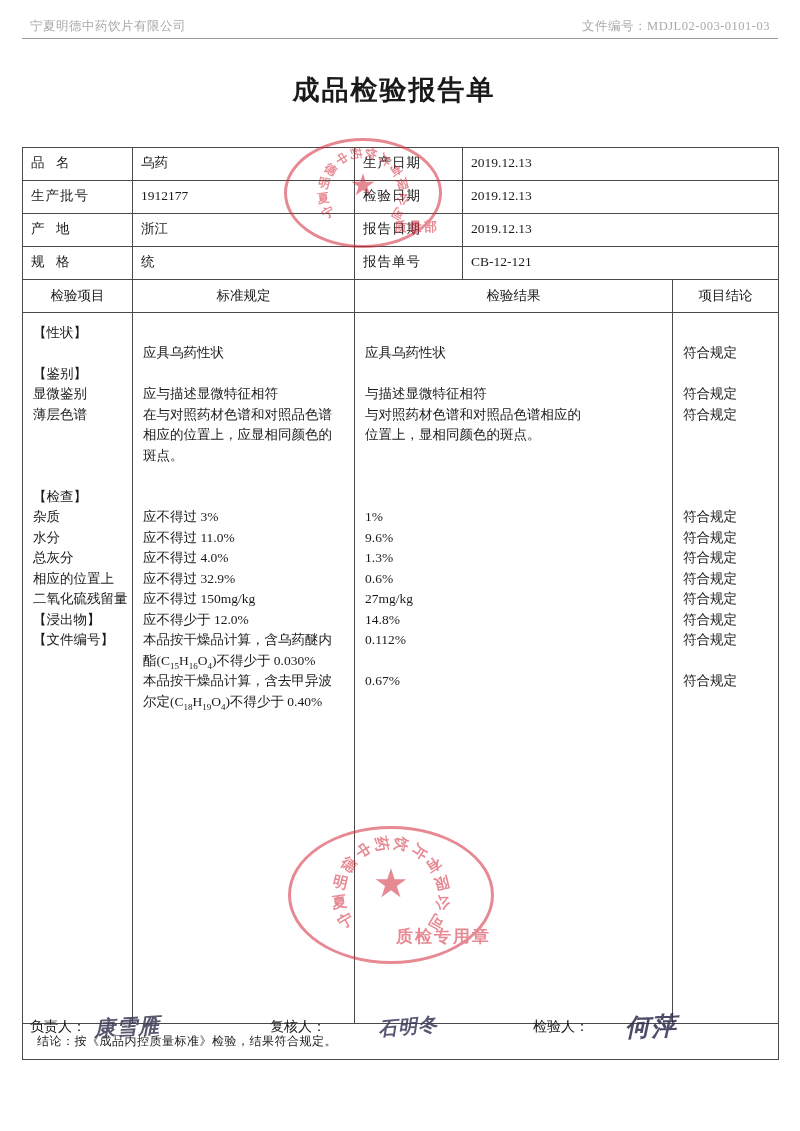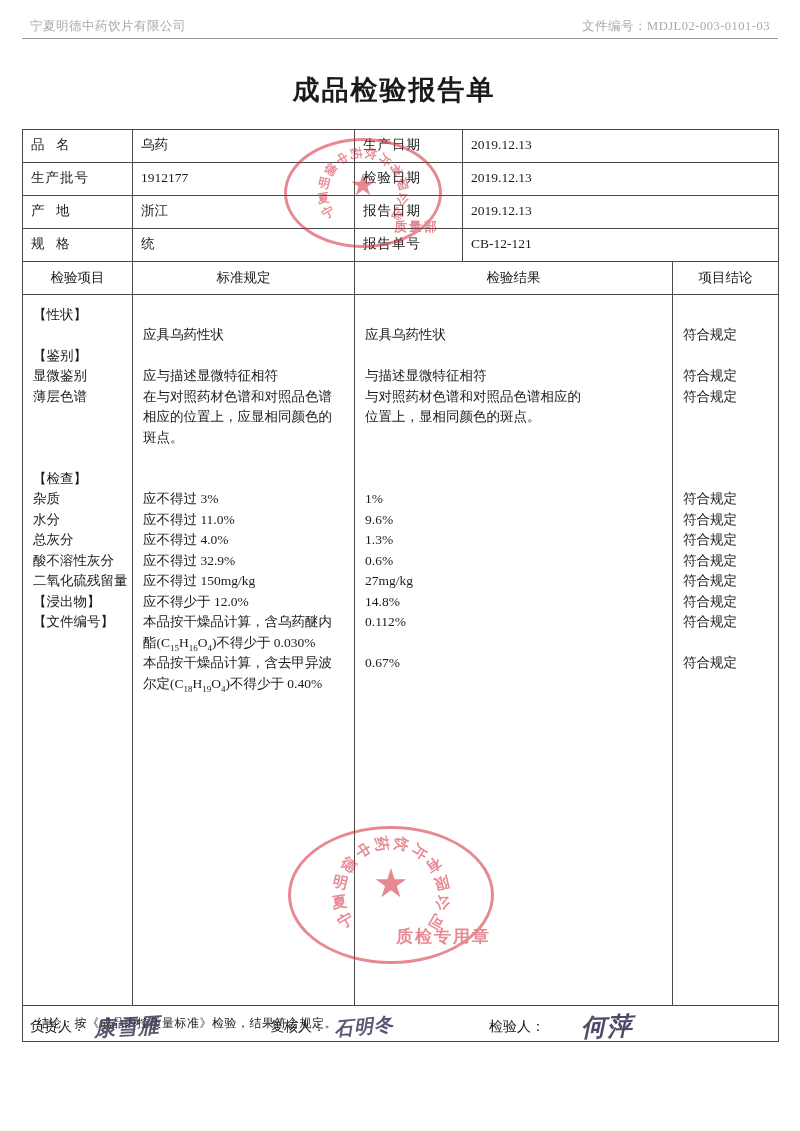--- a/index.html
+++ b/index.html
@@ -56,21 +56,21 @@
     text-align: center;
     font-size: 27px;
     font-weight: bold;
     letter-spacing: 2px;
     font-family: "DejaVu Serif", "Liberation Serif", serif;
   }
 
   
   .main-table {
     position: absolute;
-    top: 129px;
+    top: 147px;
     left: 22px;
     width: 756px;
     border-collapse: collapse;
     table-layout: fixed;
     font-size: 13.5px;
   }
   .main-table td {
     border: 1px solid #4a4a4a;
     padding: 5px 8px;
     vertical-align: top;
@@ -131,21 +131,21 @@
     font-weight: bold;
     transform: rotate(-3deg);
     margin-left: 8px;
     letter-spacing: 1px;
     opacity: 0.85;
   }
   .sig-name.b { font-size: 19px; transform: rotate(-5deg); color:#3c3c5e; }
   .sig-name.c { font-size: 25px; transform: rotate(-2deg); color:#2d2d50; }
 
   .sig-1 { margin-left: 8px; }
-  .sig-2 { margin-left: 110px; }
+  .sig-2 { margin-left: 110px; gap: 44px; }
   .sig-3 { margin-left: 95px; gap: 28px; }
 
   
   .stamp {
     position: absolute;
     border: 3px solid #d4293a;
     border-radius: 50%;
     color: #d4293a;
     opacity: 0.55;
     pointer-events: none;
@@ -263,21 +263,21 @@
               <div class="line">【鉴别】</div>
               <div class="line">显微鉴别</div>
               <div class="line">薄层色谱</div>
               <div class="gap"></div>
               <div class="gap"></div>
               <div class="gap"></div>
               <div class="line">【检查】</div>
               <div class="line">杂质</div>
               <div class="line">水分</div>
               <div class="line">总灰分</div>
-              <div class="line">酸不溶性灰分</div>
+              <div class="line">相应的位置上</div>
               <div class="line">二氧化硫残留量</div>
               <div class="line">【浸出物】</div>
               <div class="line">【文件编号】</div>
             </div>
         </td>
         <td class="bodycell">
           <div class="blk">
               <div class="gap"></div>
               <div class="line">应具乌药性状</div>
               <div class="gap"></div>

